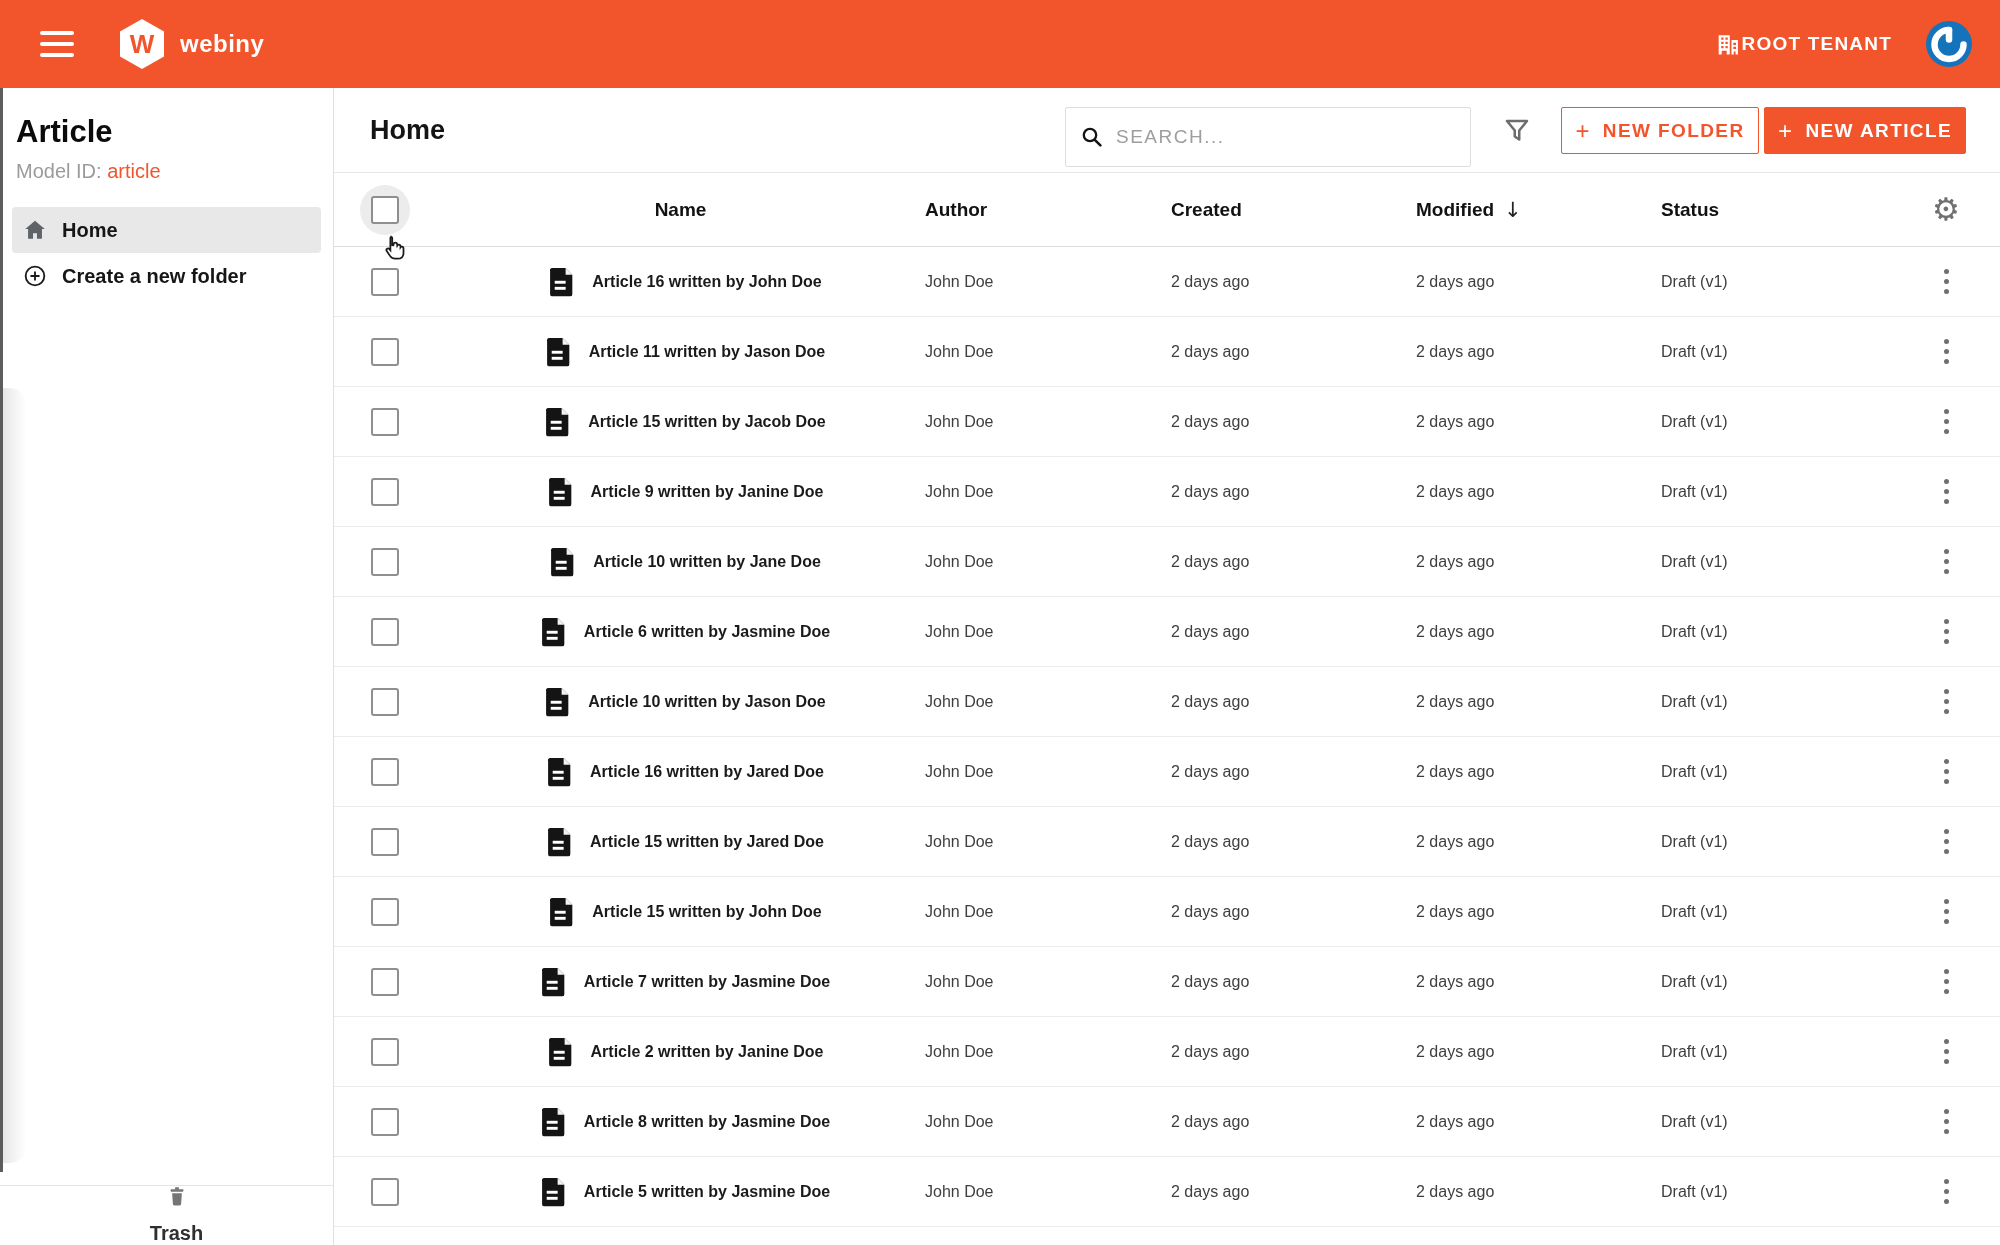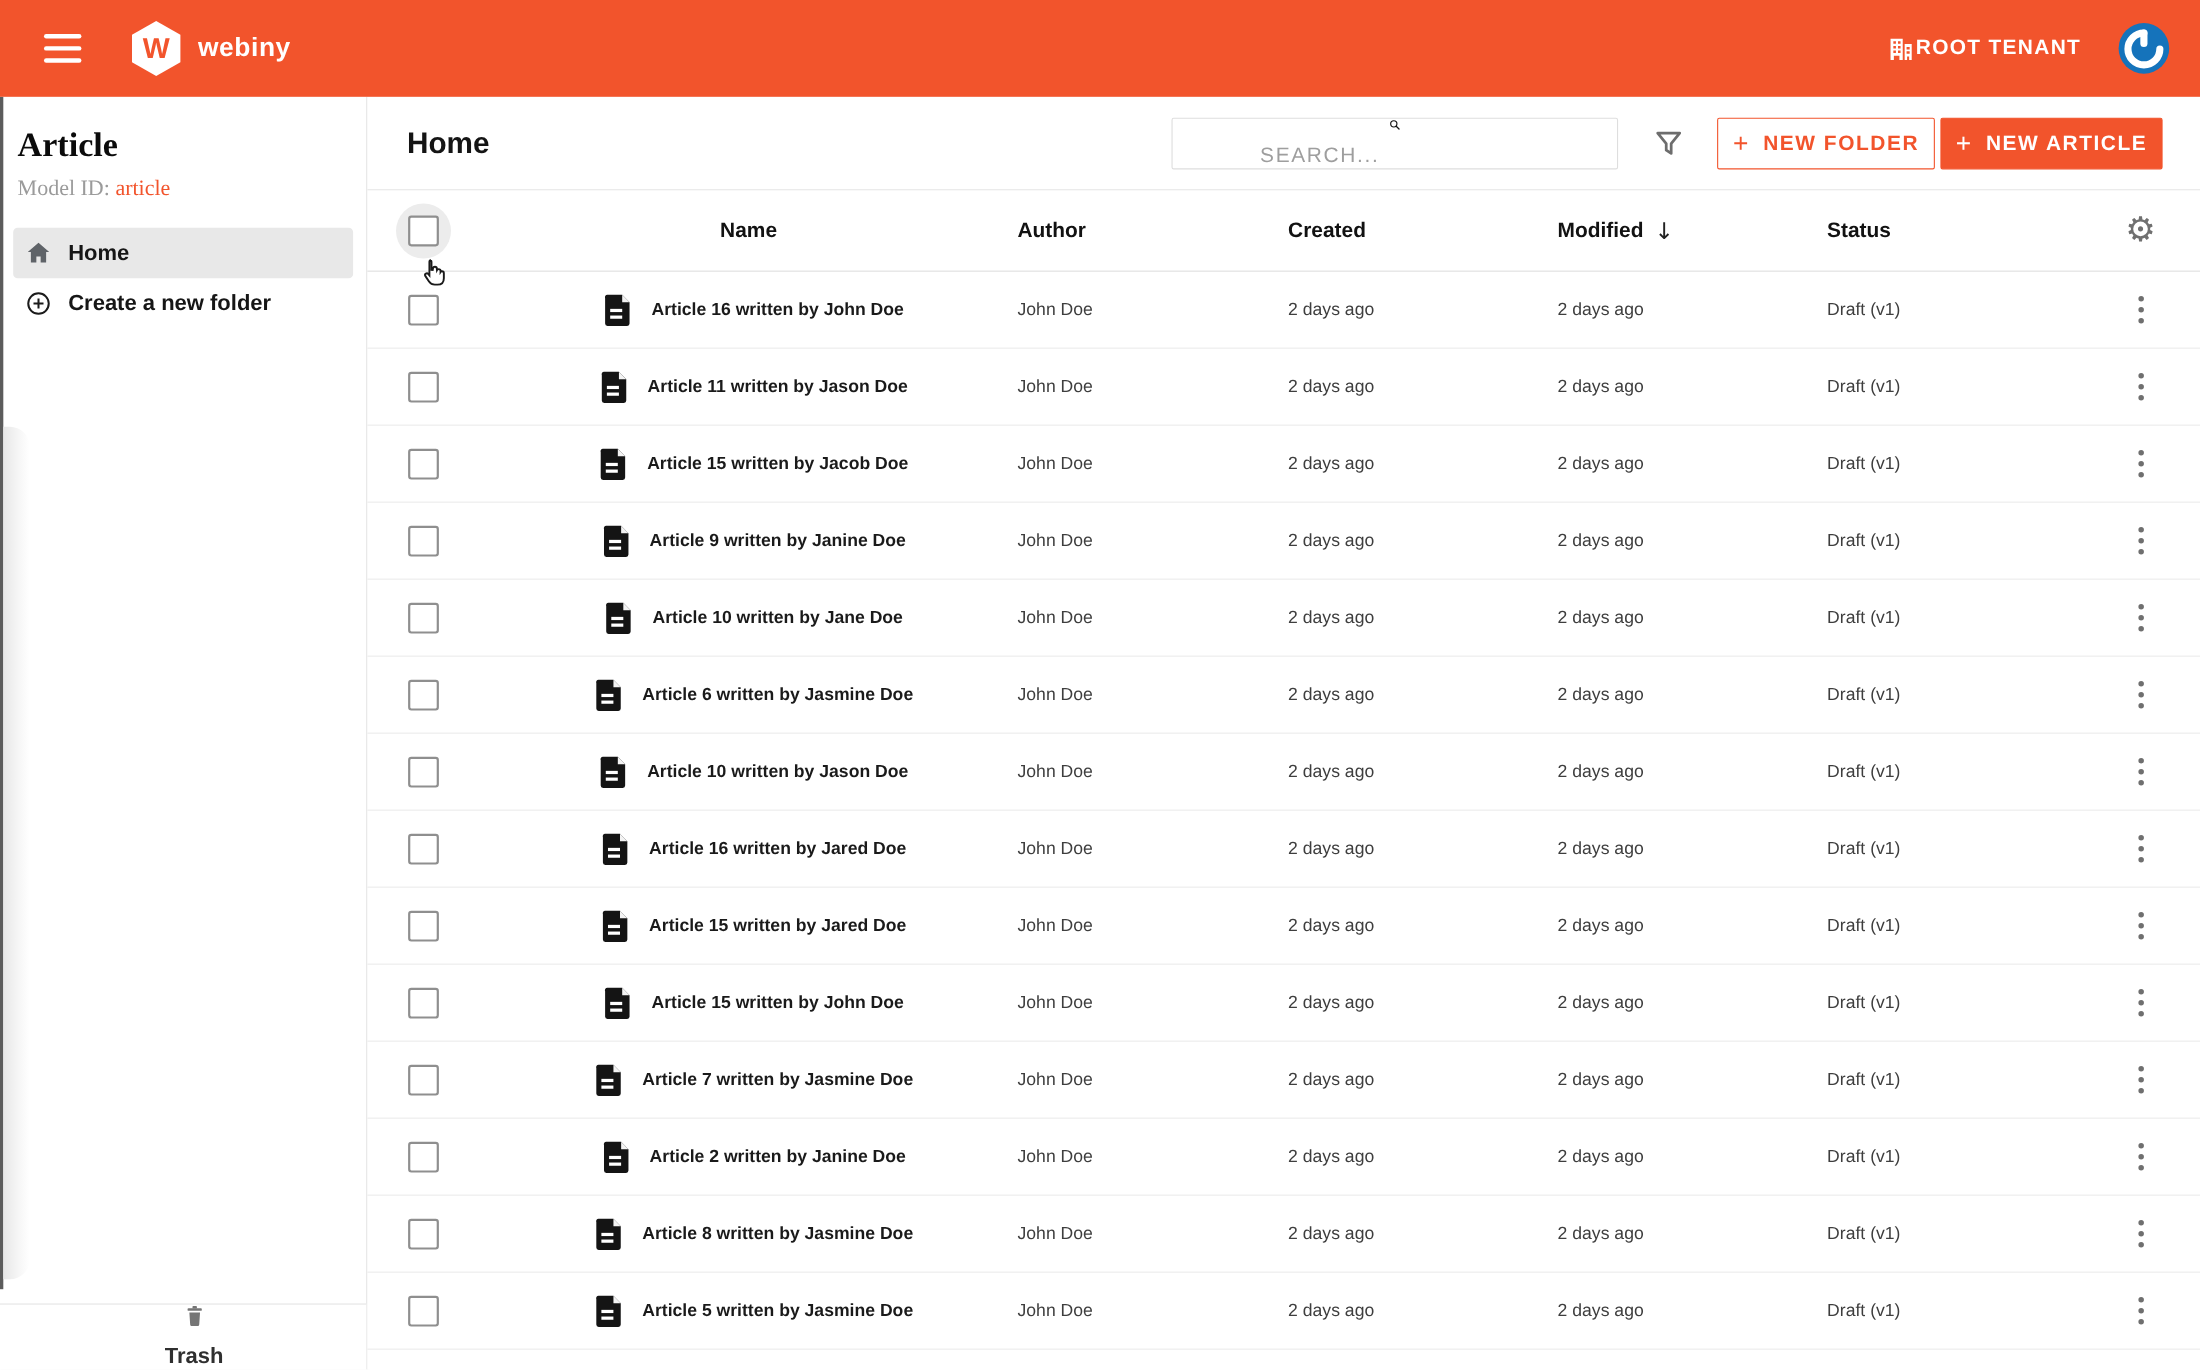--- a/index.html
+++ b/index.html
@@ -29,35 +29,35 @@
   .tenant{display:flex;align-items:center;color:#fff;font-size:19px;font-weight:600;letter-spacing:1.2px;cursor:pointer;}
   .avatar{width:50px;height:50px;border-radius:50%;margin:0 26px 0 32px;cursor:pointer;display:block;}
 
   
   .shell{display:flex;height:1157px;position:relative;}
 
   
   .sidebar{width:334px;position:relative;border-right:1px solid #E0E0E0;box-shadow:1px 0 3px rgba(0,0,0,.05);background:#fff;flex:0 0 334px;}
   .left-line{position:absolute;left:0;top:0;width:3px;height:1084px;background:#3F3F3F;opacity:.85;}
   .scroll-blob{position:absolute;left:3px;top:300px;width:24px;height:775px;border-radius:0 18px 18px 0;background:linear-gradient(to right,#E7E7E7 0%,rgba(231,231,231,.35) 60%,rgba(231,231,231,0) 100%);}
-  .sidebar-head{padding:26px 16px 10px 16px;font-family:Liberation Serif, serif;}
+  .sidebar-head{padding:26px 16px 10px 16px;}
   .sidebar-title{font-size:31px;font-weight:700;color:#0B0B0B;}
   .model-id{margin-top:10px;font-size:20px;color:var(--muted);}
   .model-id .mid-val{color:var(--orange);}
   .nav{margin-top:14px;}
   .nav-item{display:flex;align-items:center;gap:14px;height:46px;margin:0 12px;padding:0 10px;border-radius:4px;font-size:20px;font-weight:700;color:#161616;cursor:pointer;}
   .nav-item.selected{background:var(--selected-bg);}
   .nav-icon{width:26px;height:26px;flex:0 0 26px;}
   .sidebar-footer{position:absolute;left:0;right:0;bottom:0;height:60px;border-top:1px solid #E4E4E4;display:flex;align-items:center;gap:15px;padding-left:20px;font-size:20px;font-weight:600;color:#2F2F2F;cursor:pointer;background:#fff;flex-direction:column;}
 
   
   .main{flex:1;position:relative;background:#fff;}
   .main-header{height:85px;position:relative;border-bottom:1px solid #E6E6E6;}
   .page-title{position:absolute;left:36px;top:27px;font-size:27px;font-weight:700;color:#141414;}
-  .searchbox{position:absolute;left:731px;top:19px;width:406px;height:47px;border:1px solid #DEDEDE;border-radius:2px;background:#fff;display:flex;align-items:center;padding:0 14px;gap:12px;flex-direction:column;}
+  .searchbox{position:absolute;left:731px;top:19px;width:406px;height:60px;border:1px solid #DEDEDE;border-radius:2px;background:#fff;display:flex;align-items:center;padding:0 14px;gap:12px;}
   .searchbox input{border:0;outline:0;flex:1;font-family:inherit;font-size:19px;letter-spacing:1.5px;color:#333;background:transparent;}
   .searchbox input::placeholder{color:#9E9E9E;}
   .filter-btn{position:absolute;left:1160px;top:20px;width:46px;height:46px;display:flex;align-items:center;justify-content:center;cursor:pointer;}
   .btn{position:absolute;top:19px;height:47px;display:flex;align-items:center;justify-content:center;gap:12px;font-size:19px;font-weight:600;letter-spacing:1.4px;border-radius:2px;cursor:pointer;white-space:nowrap;}
   .btn .plus{font-size:24px;font-weight:400;line-height:1;}
   .btn-outline{left:1227px;width:198px;border:1px solid var(--orange);color:var(--orange);background:#fff;}
   .btn-filled{left:1430px;width:202px;background:var(--orange);color:#fff;border:1px solid var(--orange);}
 
   
   .grid{display:grid;grid-template-columns:102px 487px 246px 245px 245px 1fr 108px;align-items:center;}

